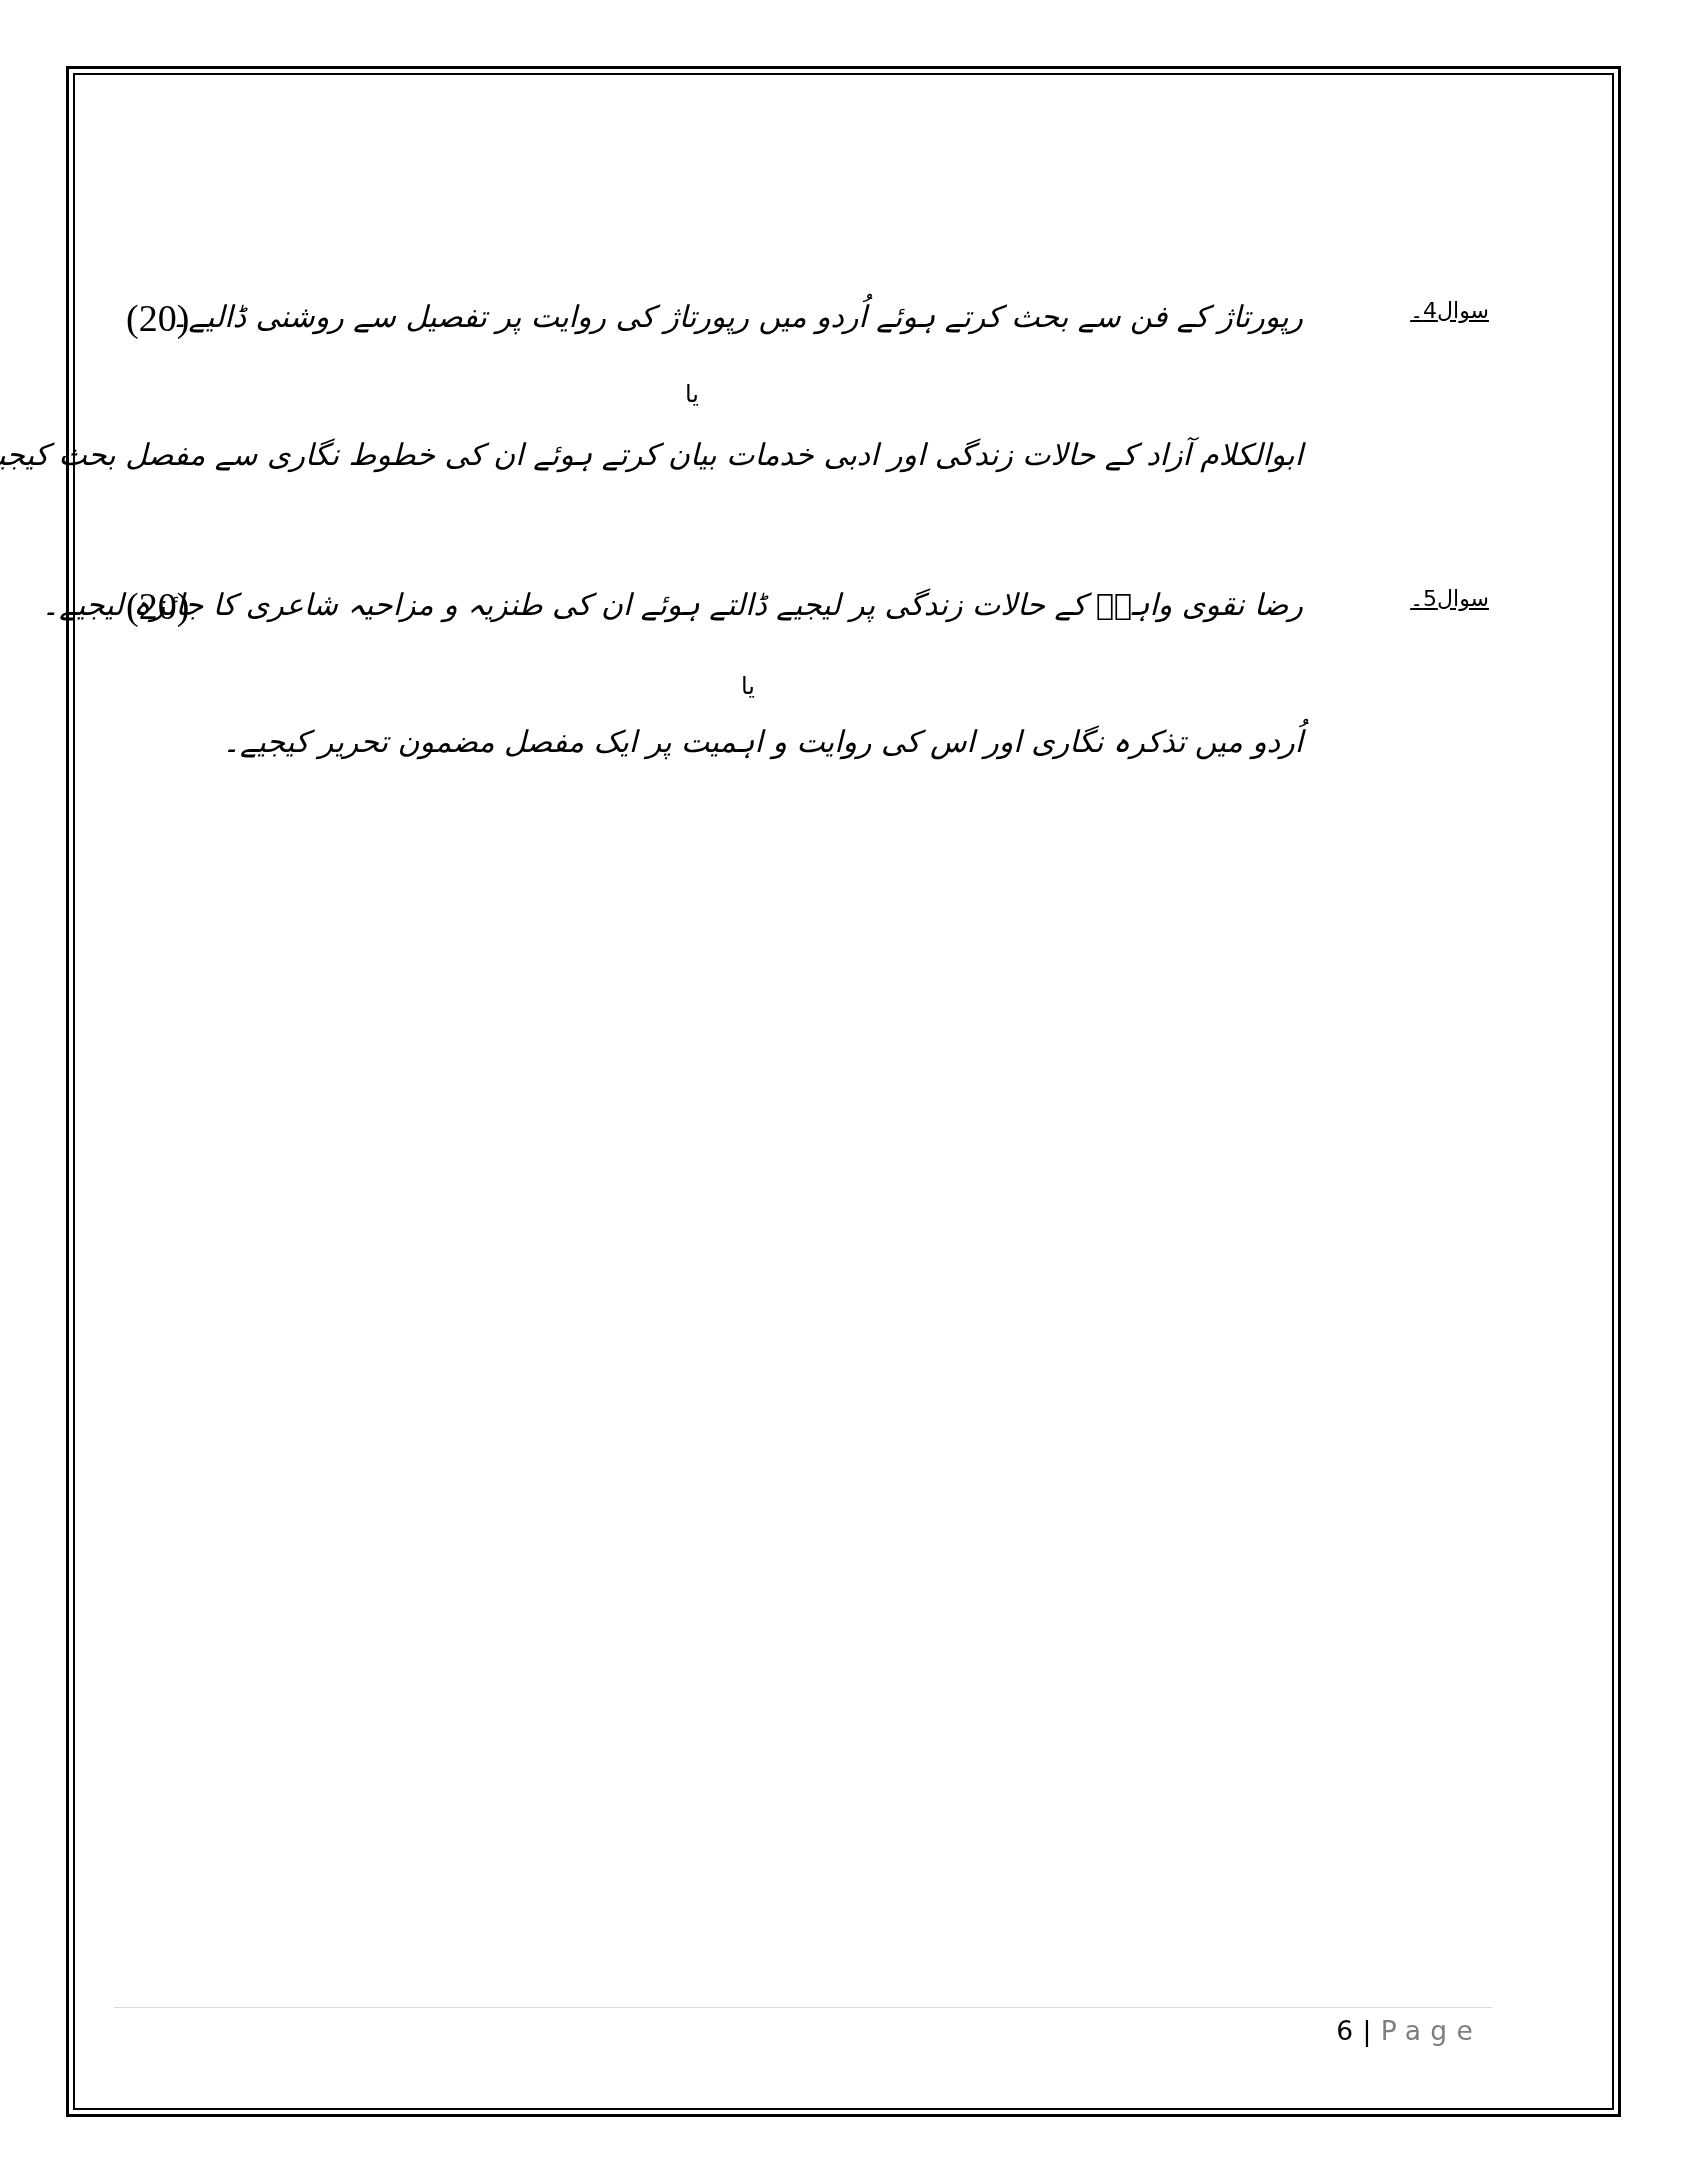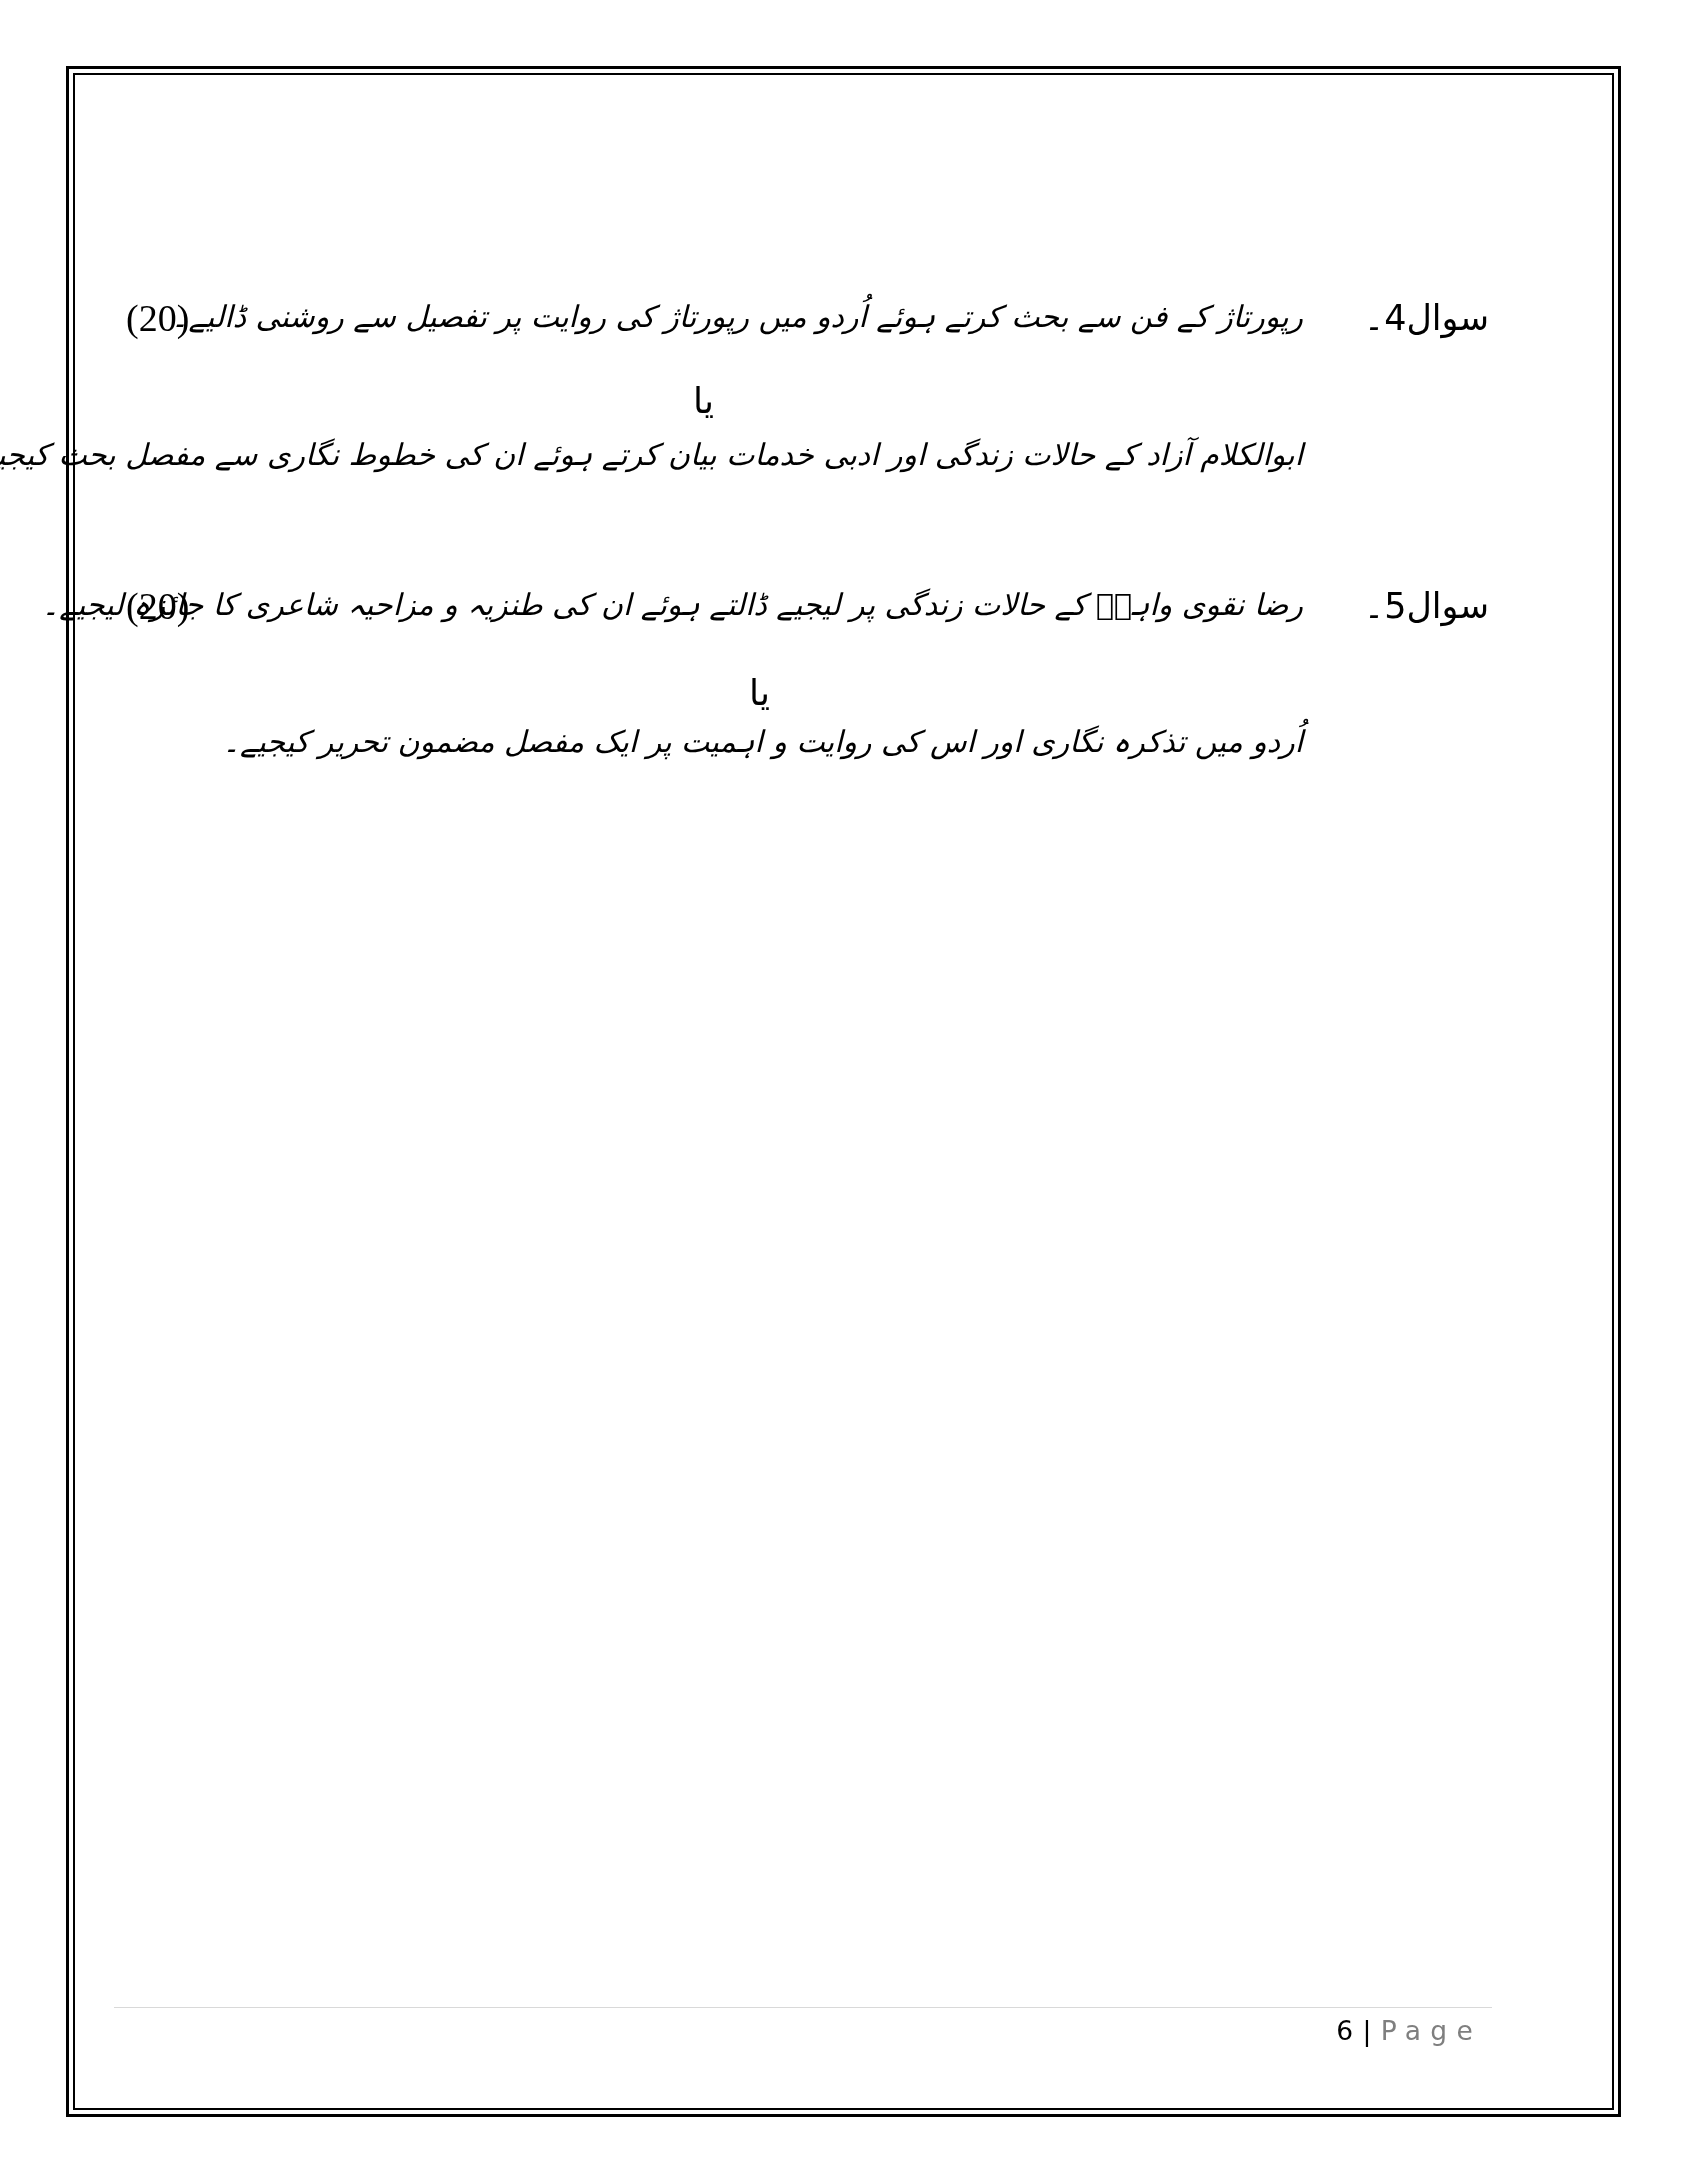--- a/index.html
+++ b/index.html
@@ -29,47 +29,47 @@
       left: 4px;
       top: 4px;
       right: 4px;
       bottom: 4px;
       border: 2px solid #000;
     }
     .q-label {
       position: absolute;
       right: 198px;
       font-family: "DejaVu Sans", sans-serif;
-      font-size: 35px;
+      font-size: 22px;
       direction: rtl;
       white-space: nowrap;
+      text-decoration: underline;
     }
     .q-text {
       position: absolute;
       right: 384px;
       font-family: "DejaVu Sans", sans-serif;
       font-size: 30px;
       font-style: italic;
       direction: rtl;
       white-space: nowrap;
     }
     .q-marks {
       position: absolute;
       left: 126px;
       font-family: Liberation Serif, serif;
       font-size: 38px;
       white-space: nowrap;
     }
     .or-text {
       position: absolute;
       font-family: "DejaVu Sans", sans-serif;
-      font-size: 36px;
+      font-size: 24px;
       direction: rtl;
       white-space: nowrap;
-      margin-left: 8px;
     }
     .alt-text {
       position: absolute;
       right: 384px;
       font-family: "DejaVu Sans", sans-serif;
       font-size: 30px;
       font-style: italic;
       direction: rtl;
       white-space: nowrap;
     }

